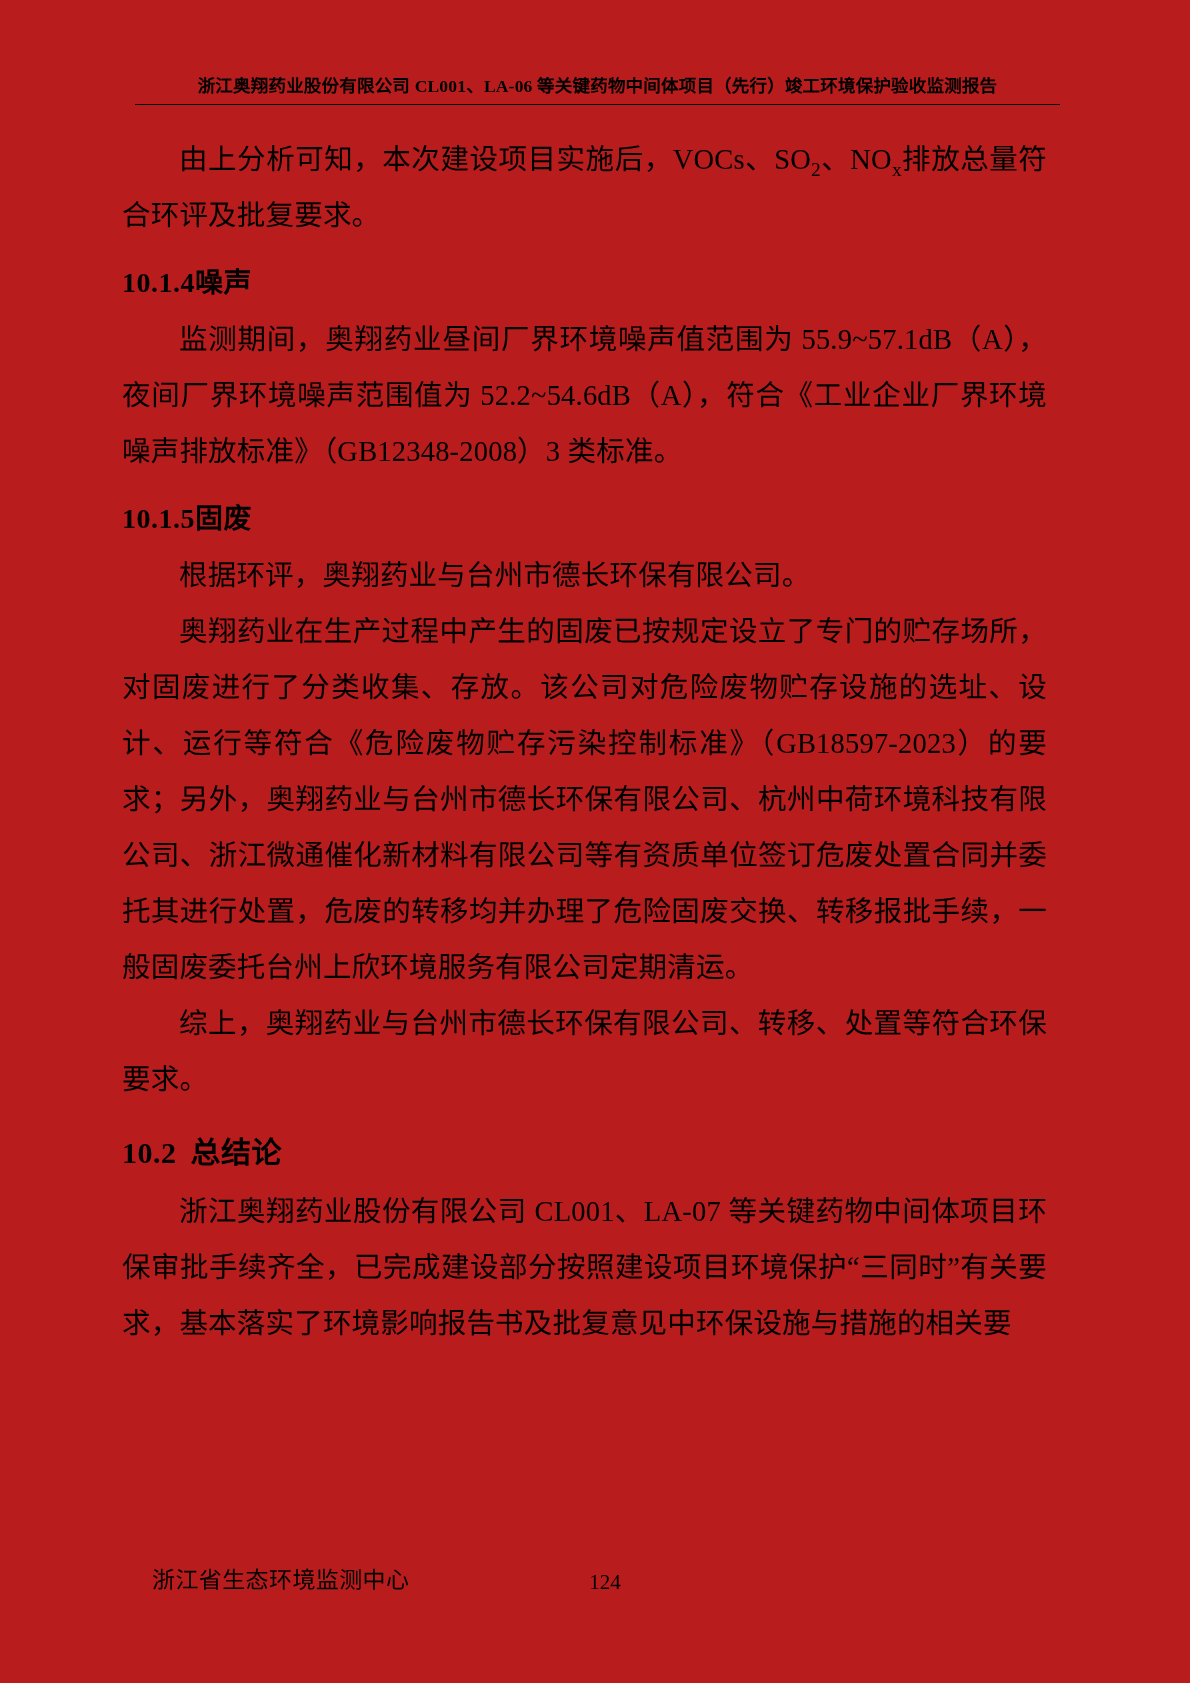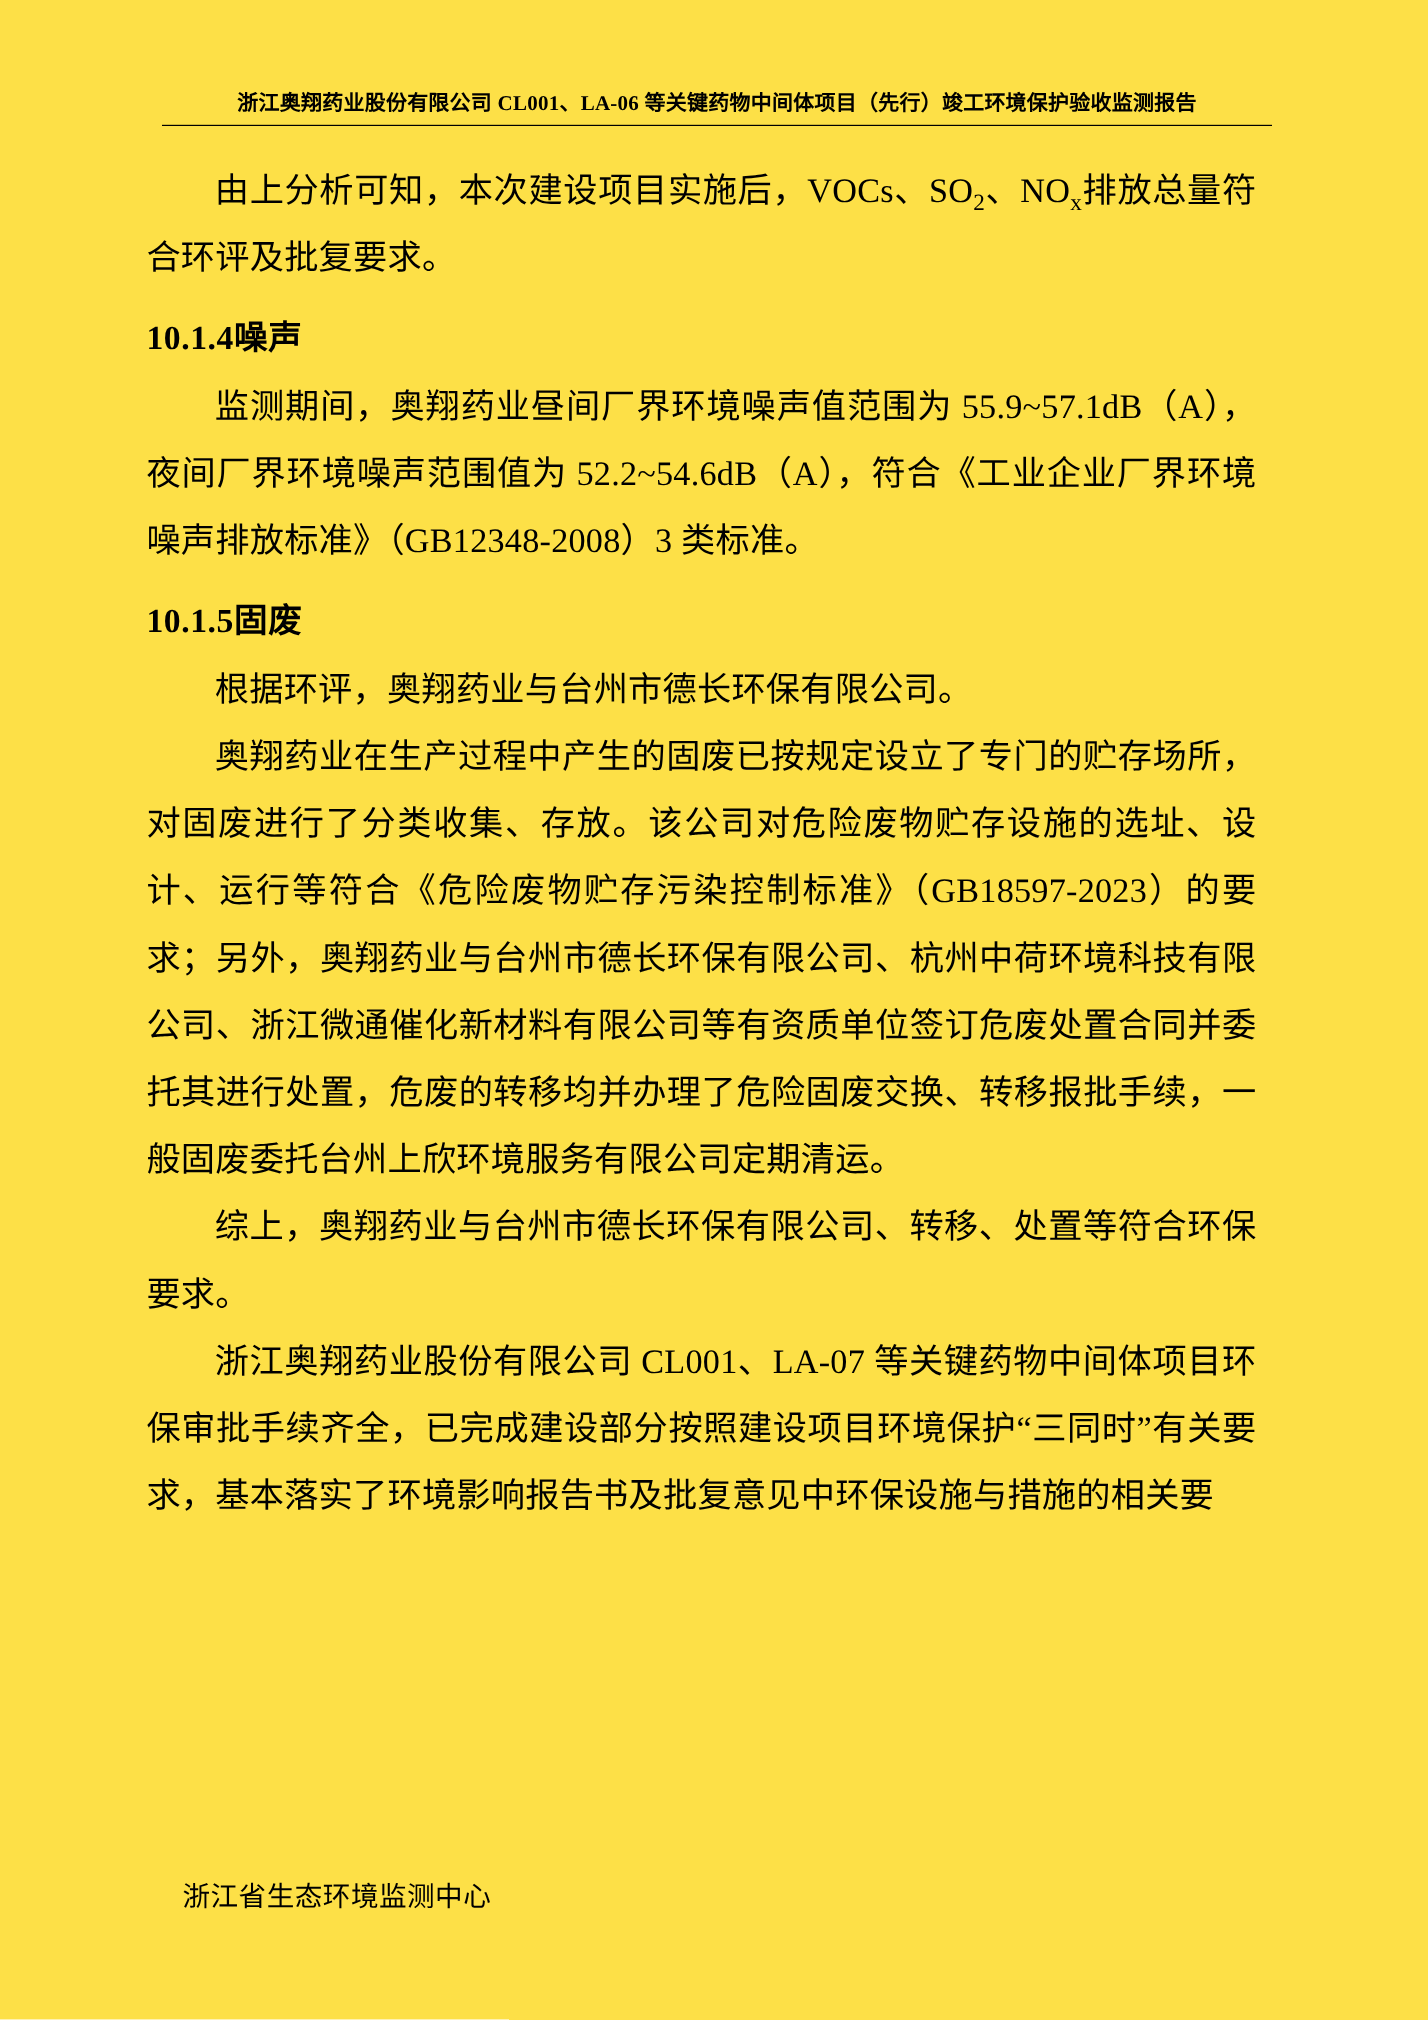--- a/index.html
+++ b/index.html
@@ -5,21 +5,21 @@
   html, body {
     margin: 0;
     padding: 0;
     background: #ffffff;
   }
   .page {
     position: relative;
     width: 1190px;
     height: 1683px;
     margin: 0 auto;
-    background: #fde047;
+    background: #b91c1c;
     font-family: "Liberation Serif", "DejaVu Serif", serif;
     color: #000000;
     box-sizing: border-box;
     overflow: hidden;
   }
   .header {
     position: absolute;
     left: 135px;
     top: 72px;
     width: 925px;
@@ -114,20 +114,22 @@
     <p class="body-text">监测期间，奥翔药业昼间厂界环境噪声值范围为 55.9~57.1dB（A），夜间厂界环境噪声范围值为 52.2~54.6dB（A），符合《工业企业厂界环境噪声排放标准》（GB12348-2008）3 类标准。</p>
 
     <h3 class="heading"><span class="num">10.1.5</span><span>固废</span></h3>
 
     <p class="body-text">根据环评，奥翔药业与台州市德长环保有限公司。</p>
 
     <p class="body-text">奥翔药业在生产过程中产生的固废已按规定设立了专门的贮存场所，对固废进行了分类收集、存放。该公司对危险废物贮存设施的选址、设计、运行等符合《危险废物贮存污染控制标准》（GB18597-2023）的要求；另外，奥翔药业与台州市德长环保有限公司、杭州中荷环境科技有限公司、浙江微通催化新材料有限公司等有资质单位签订危废处置合同并委托其进行处置，危废的转移均并办理了危险固废交换、转移报批手续，一般固废委托台州上欣环境服务有限公司定期清运。</p>
 
     <p class="body-text">综上，奥翔药业与台州市德长环保有限公司、转移、处置等符合环保要求。</p>
 
+    <h2 class="heading2"><span class="num">10.2</span><span>总结论</span></h2>
 
     <p class="body-text">浙江奥翔药业股份有限公司 CL001、LA-07 等关键药物中间体项目环保审批手续齐全，已完成建设部分按照建设项目环境保护“三同时”有关要求，基本落实了环境影响报告书及批复意见中环保设施与措施的相关要</p>
 
   </div>
 
   <div class="footer-left">浙江省生态环境监测中心</div>
+  <div class="footer-page">124</div>
 
 </div>
 
 </body></html>

